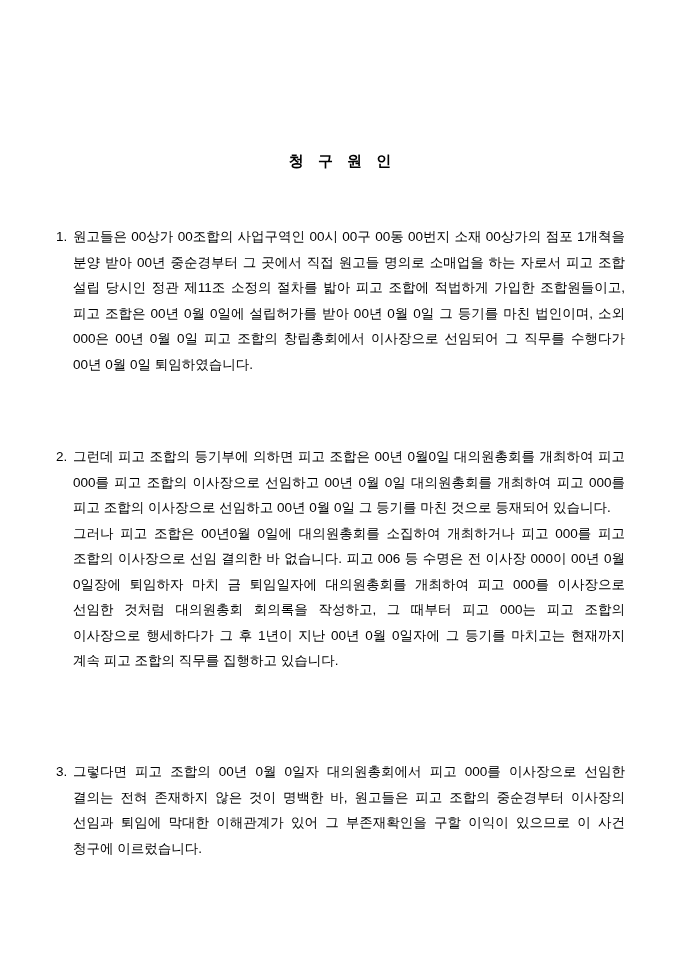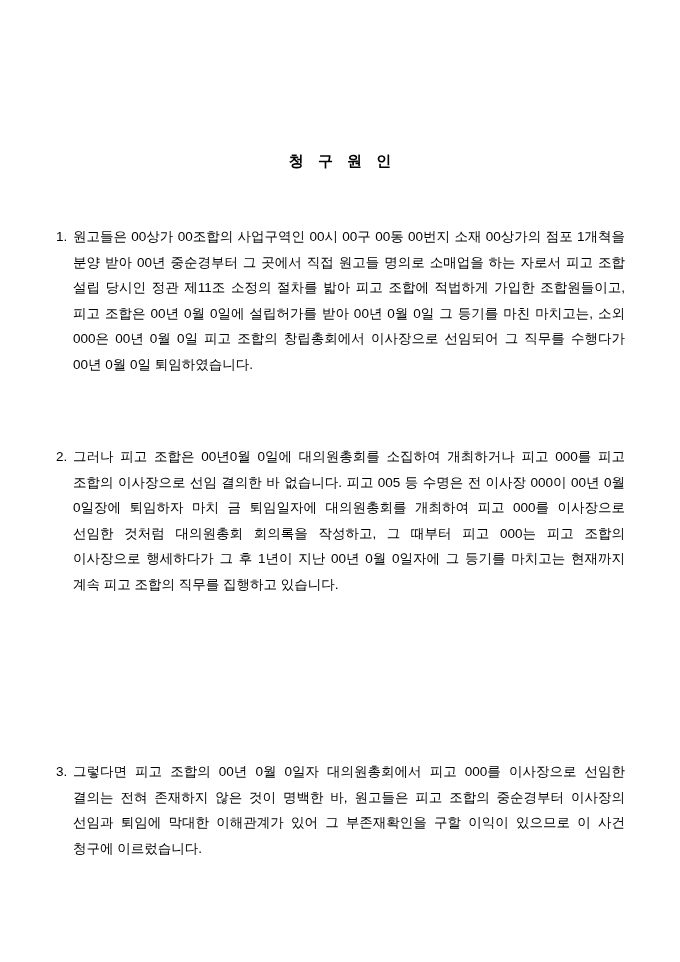--- a/index.html
+++ b/index.html
@@ -57,26 +57,27 @@
 </style>
 </head>
 <body>
 
 <div class="page">
 
   <div class="doc-title">청 구 원 인</div>
 
   <div class="para para-1">
     <span class="num">1.</span>
-    <div class="block">원고들은 00상가 00조합의 사업구역인 00시 00구 00동 00번지 소재 00상가의 점포 1개쳑을 분양 받아 00년 중순경부터 그 곳에서 직접 원고들 명의로 소매업을 하는 자로서 피고 조합 설립 당시인 정관 제11조 소정의 절차를 밟아 피고 조합에 적법하게 가입한 조합원들이고, 피고 조합은 00년 0월 0일에 설립허가를 받아 00년 0월 0일 그 등기를 마친 마치고는, 소외 000은 00년 0월 0일 피고 조합의 창립총회에서 이사장으로 선임되어 그 직무를 수행다가 00년 0월 0일 퇴임하였습니다.</div>
+    <div class="block">원고들은 00상가 00조합의 사업구역인 00시 00구 00동 00번지 소재 00상가의 점포 1개쳑을 분양 받아 00년 중순경부터 그 곳에서 직접 원고들 명의로 소매업을 하는 자로서 피고 조합 설립 당시인 정관 제11조 소정의 절차를 밟아 피고 조합에 적법하게 가입한 조합원들이고, 피고 조합은 00년 0월 0일에 설립허가를 받아 00년 0월 0일 그 등기를 마친 법인이며, 소외 000은 00년 0월 0일 피고 조합의 창립총회에서 이사장으로 선임되어 그 직무를 수행다가 00년 0월 0일 퇴임하였습니다.</div>
   </div>
 
   <div class="para para-2">
     <span class="num">2.</span>
-    <div class="block">그러나 피고 조합은 00년0월 0일에 대의원총회를 소집하여 개최하거나 피고 000를 피고 조합의 이사장으로 선임 결의한 바 없습니다. 피고 005 등 수명은 전 이사장 000이 00년 0월 0일장에 퇴임하자 마치 금 퇴임일자에 대의원총회를 개최하여 피고 000를 이사장으로 선임한 것처럼 대의원총회 회의록을 작성하고, 그 때부터 피고 000는 피고 조합의 이사장으로 행세하다가 그 후 1년이 지난 00년 0월 0일자에 그 등기를 마치고는 현재까지 계속 피고 조합의 직무를 집행하고 있습니다.</div>
+    <div class="block">그런데 피고 조합의 등기부에 의하면 피고 조합은 00년 0월0일 대의원총회를 개최하여 피고 000를 피고 조합의 이사장으로 선임하고  00년 0월 0일 대의원총회를 개최하여 피고 000를 피고 조합의 이사장으로 선임하고 00년 0월 0일 그 등기를 마친 것으로 등재되어 있습니다.</div>
+    <div class="block">그러나 피고 조합은 00년0월 0일에 대의원총회를 소집하여 개최하거나 피고 000를 피고 조합의 이사장으로 선임 결의한 바 없습니다. 피고 006 등 수명은 전 이사장 000이 00년 0월 0일장에 퇴임하자 마치 금 퇴임일자에 대의원총회를 개최하여 피고 000를 이사장으로 선임한 것처럼 대의원총회 회의록을 작성하고, 그 때부터 피고 000는 피고 조합의 이사장으로 행세하다가 그 후 1년이 지난 00년 0월 0일자에 그 등기를 마치고는 현재까지 계속 피고 조합의 직무를 집행하고 있습니다.</div>
   </div>
 
   <div class="para para-3">
     <span class="num">3.</span>
     <div class="block">그렇다면 피고 조합의 00년 0월 0일자 대의원총회에서 피고 000를 이사장으로 선임한 결의는 전혀 존재하지 않은 것이 명백한 바, 원고들은 피고 조합의 중순경부터 이사장의 선임과 퇴임에 막대한 이해관계가 있어 그 부존재확인을 구할 이익이 있으므로 이 사건 청구에 이르렀습니다.</div>
   </div>
 
 </div>
 
 </body></html>

